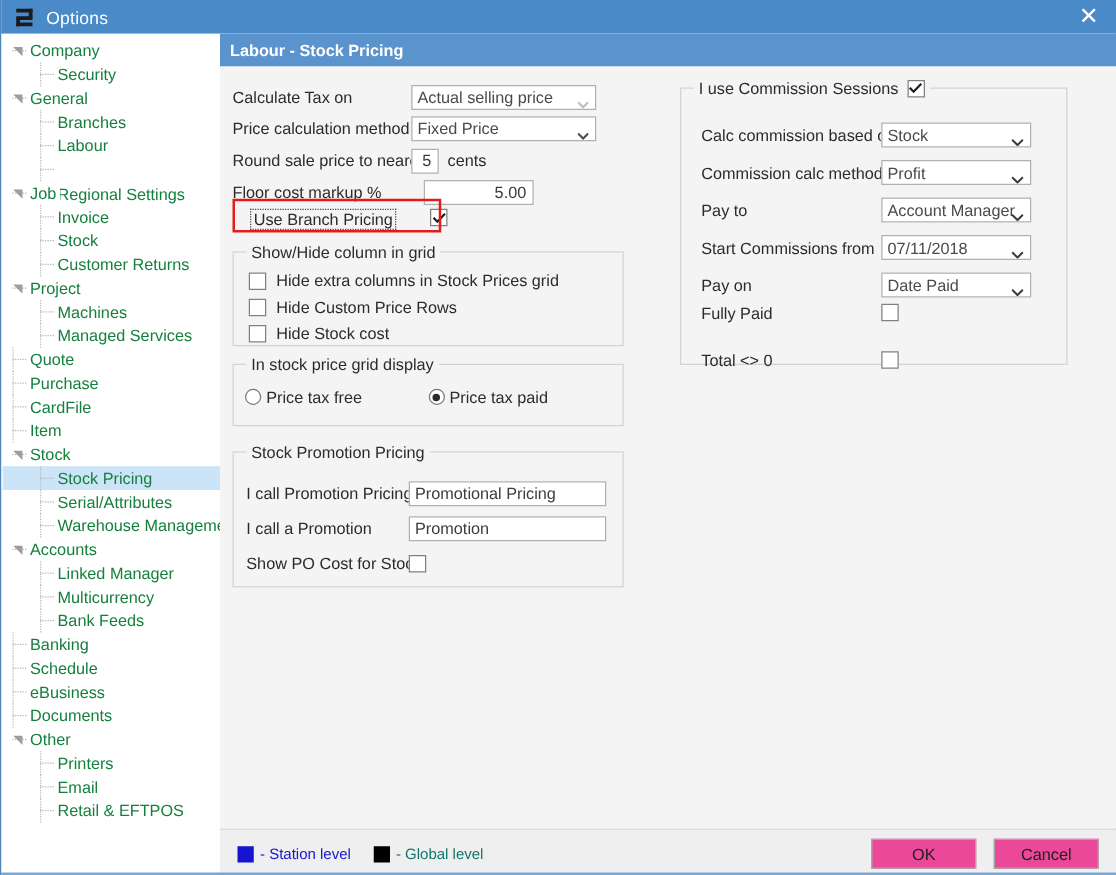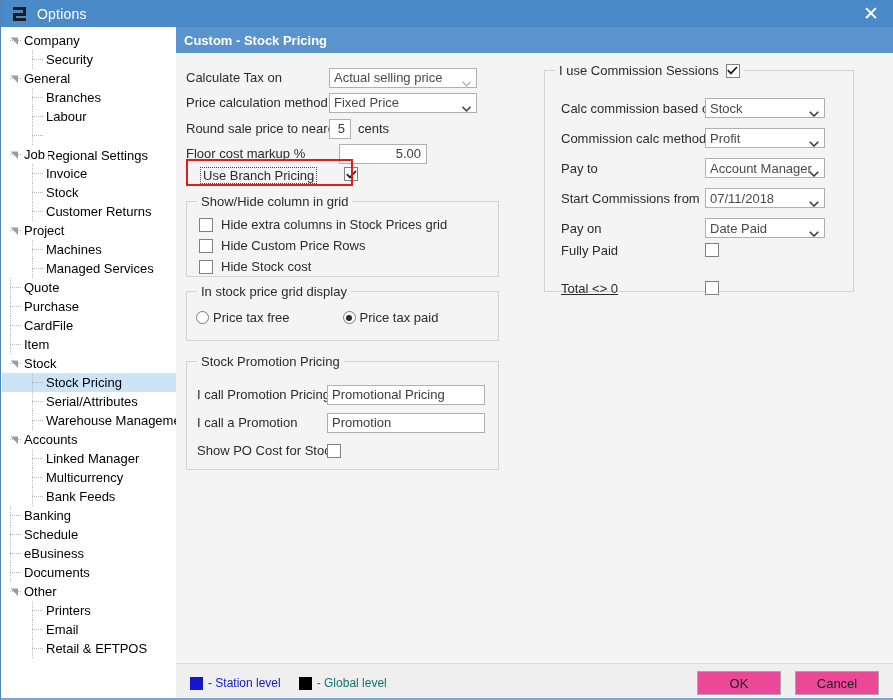--- a/index.html
+++ b/index.html
@@ -56,21 +56,21 @@
     position: absolute; left: 1px; top: 27px;
     width: 174px; height: 636px;
     background: #ffffff;
     overflow: hidden;
   }
   .tree { padding-top: 4px; }
   .tnode {
     position: relative;
     height: 19px;
     display: flex; align-items: center;
-    font-size: 13px; color: #000000;
+    font-size: 13px; color: #15803d;
     white-space: nowrap;
   }
   .tnode.lvl0 { padding-left: 22px; }
   .tnode.lvl1 { padding-left: 44px; }
   .tnode.sel  { background: #cce4f7; }
   .expander {
     position: absolute; left: 8px; top: 6px;
     width: 9px; height: 9px;
   }
   .expander svg { display: block; }
@@ -421,21 +421,21 @@
         <div class="tnode lvl1">
           <div class="vdot"></div>
           <div class="dotline"></div>
           <span style="position: relative; background: rgb(255, 255, 255); padding-right: 3px;">Retail &amp; EFTPOS</span>
         </div>
       </div>
   </div>
 
   <div class="content">
 
-    <div class="page-header">Custom - Stock Pricing</div>
+    <div class="page-header">Labour - Stock Pricing</div>
 
     <div class="form-area">
 
       <div class="row" style="position:absolute;left:10px;top:12px;width:330px;">
         <div class="lbl" style="width:140px;">Calculate Tax on</div>
         <div class="sel-box" style="width:148px;margin-left:3px;">
           <span>Actual selling price</span>
           <span class="chev">
             <svg width="9" height="6" viewBox="0 0 9 6">
                 <path d="M0.5 0.8 L4.5 4.8 L8.5 0.8" fill="none" stroke="#bdbdbd" stroke-width="1.6"></path>
@@ -583,21 +583,21 @@
                 <span class="chev"><svg width="10" height="6" viewBox="0 0 10 6">
                     <path d="M0.7 0.8 L5 5 L9.3 0.8" fill="none" stroke="#3c3c3c" stroke-width="1.6"></path>
                   </svg></span>
               </div>
             </div>
             <div style="display: flex; height: 30px;">
               <div class="lbl" style="width: 144px;">Fully Paid</div>
               <span class="chk"></span>
             </div>
             <div style="display: flex; align-items: center; height: 30px;">
-              <div class="lbl" style="width: 144px; text-decoration: underline;">Total &lt;&gt; 0</div>
+              <div class="lbl" style="width: 144px;">Total &lt;&gt; 0</div>
               <span class="chk"></span>
             </div>
           </div>
       </div>
 
     </div>
   </div>
 
   <div class="footer-left-fill"></div>
   <div class="footer">

